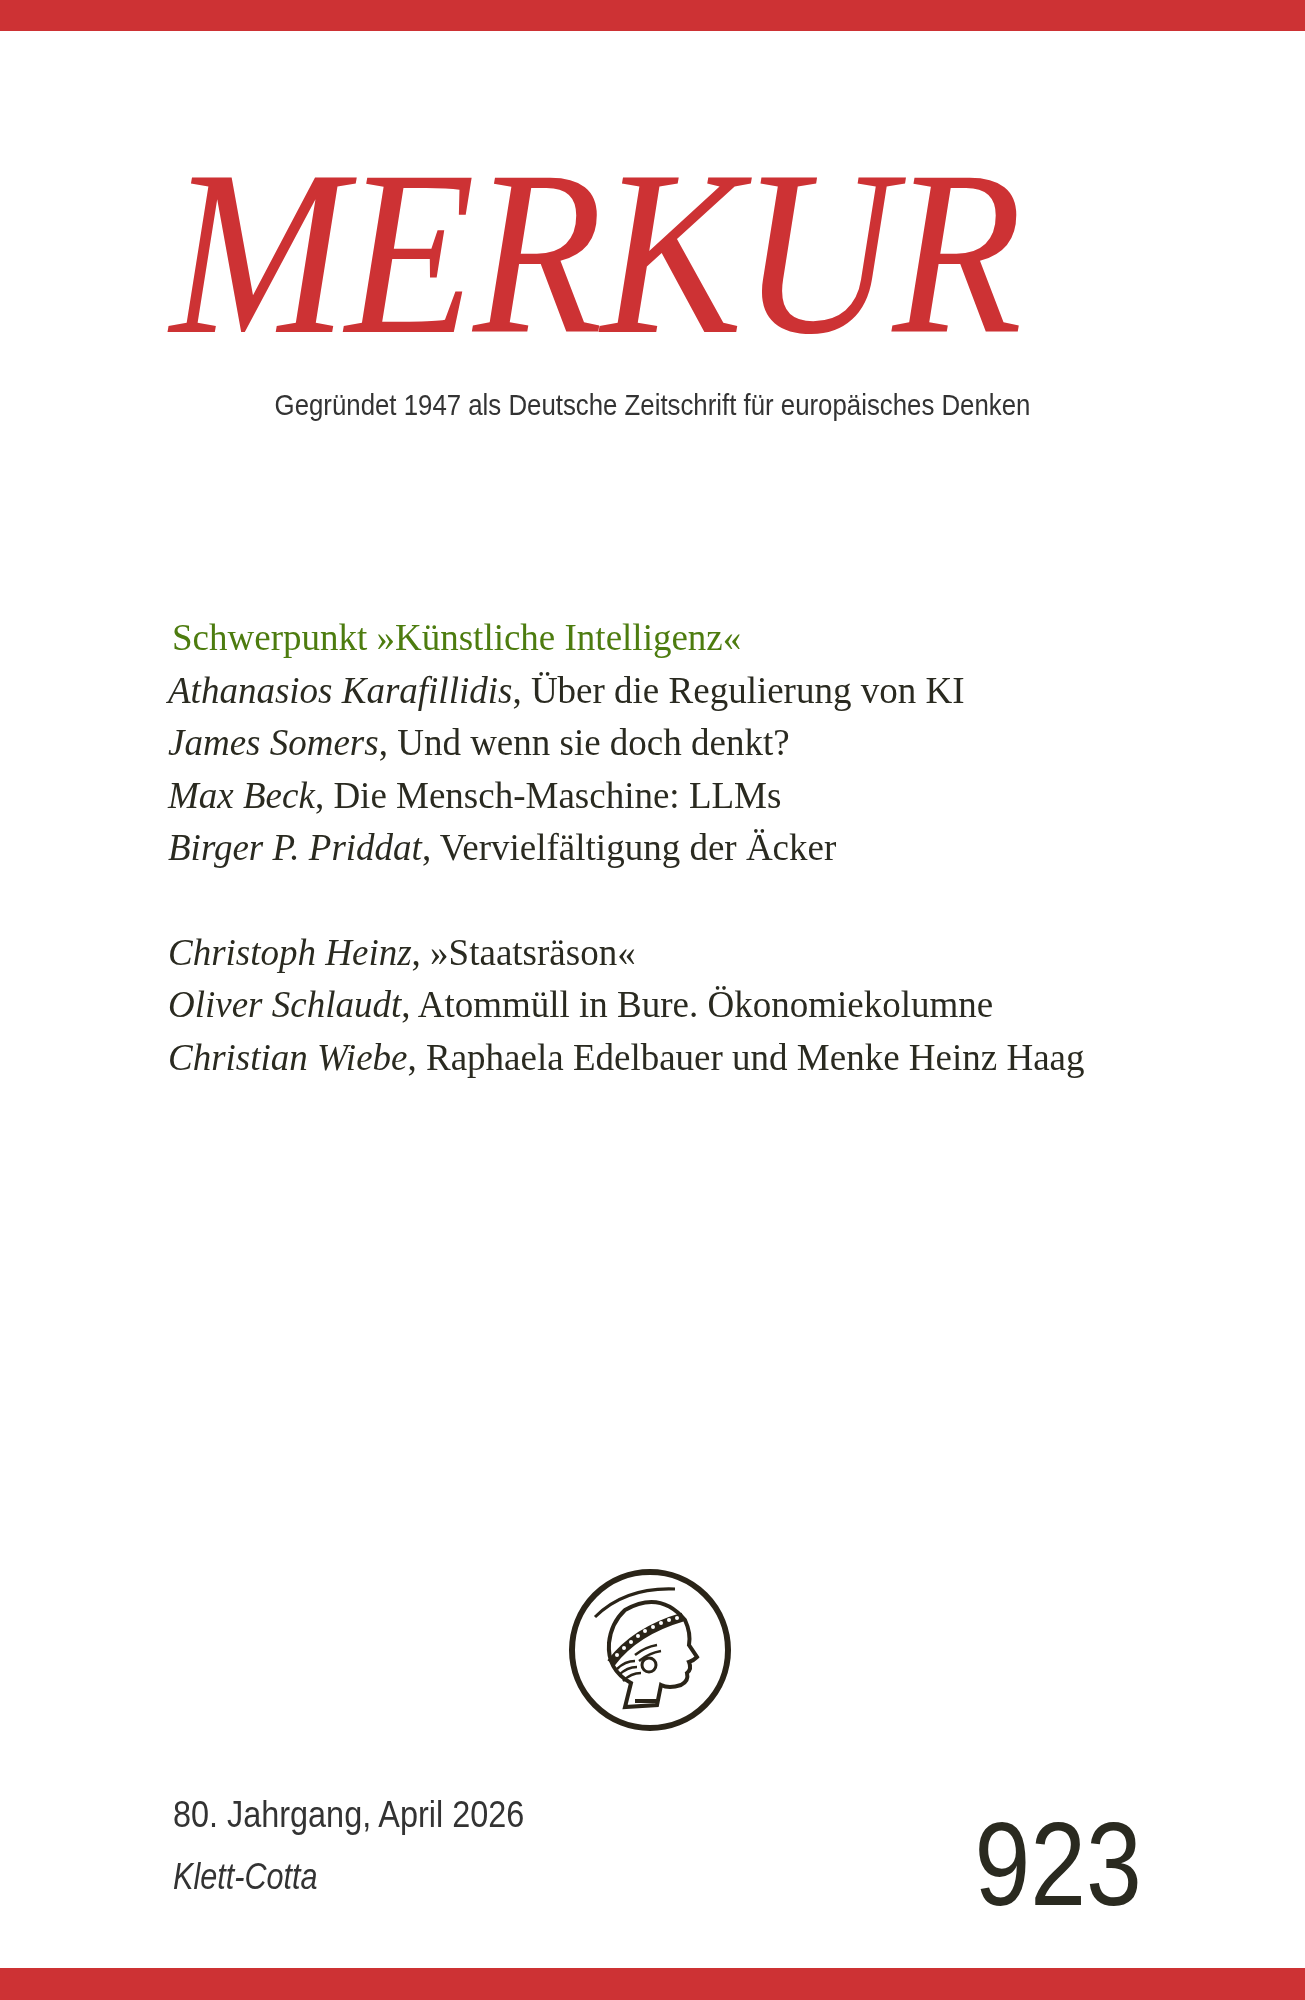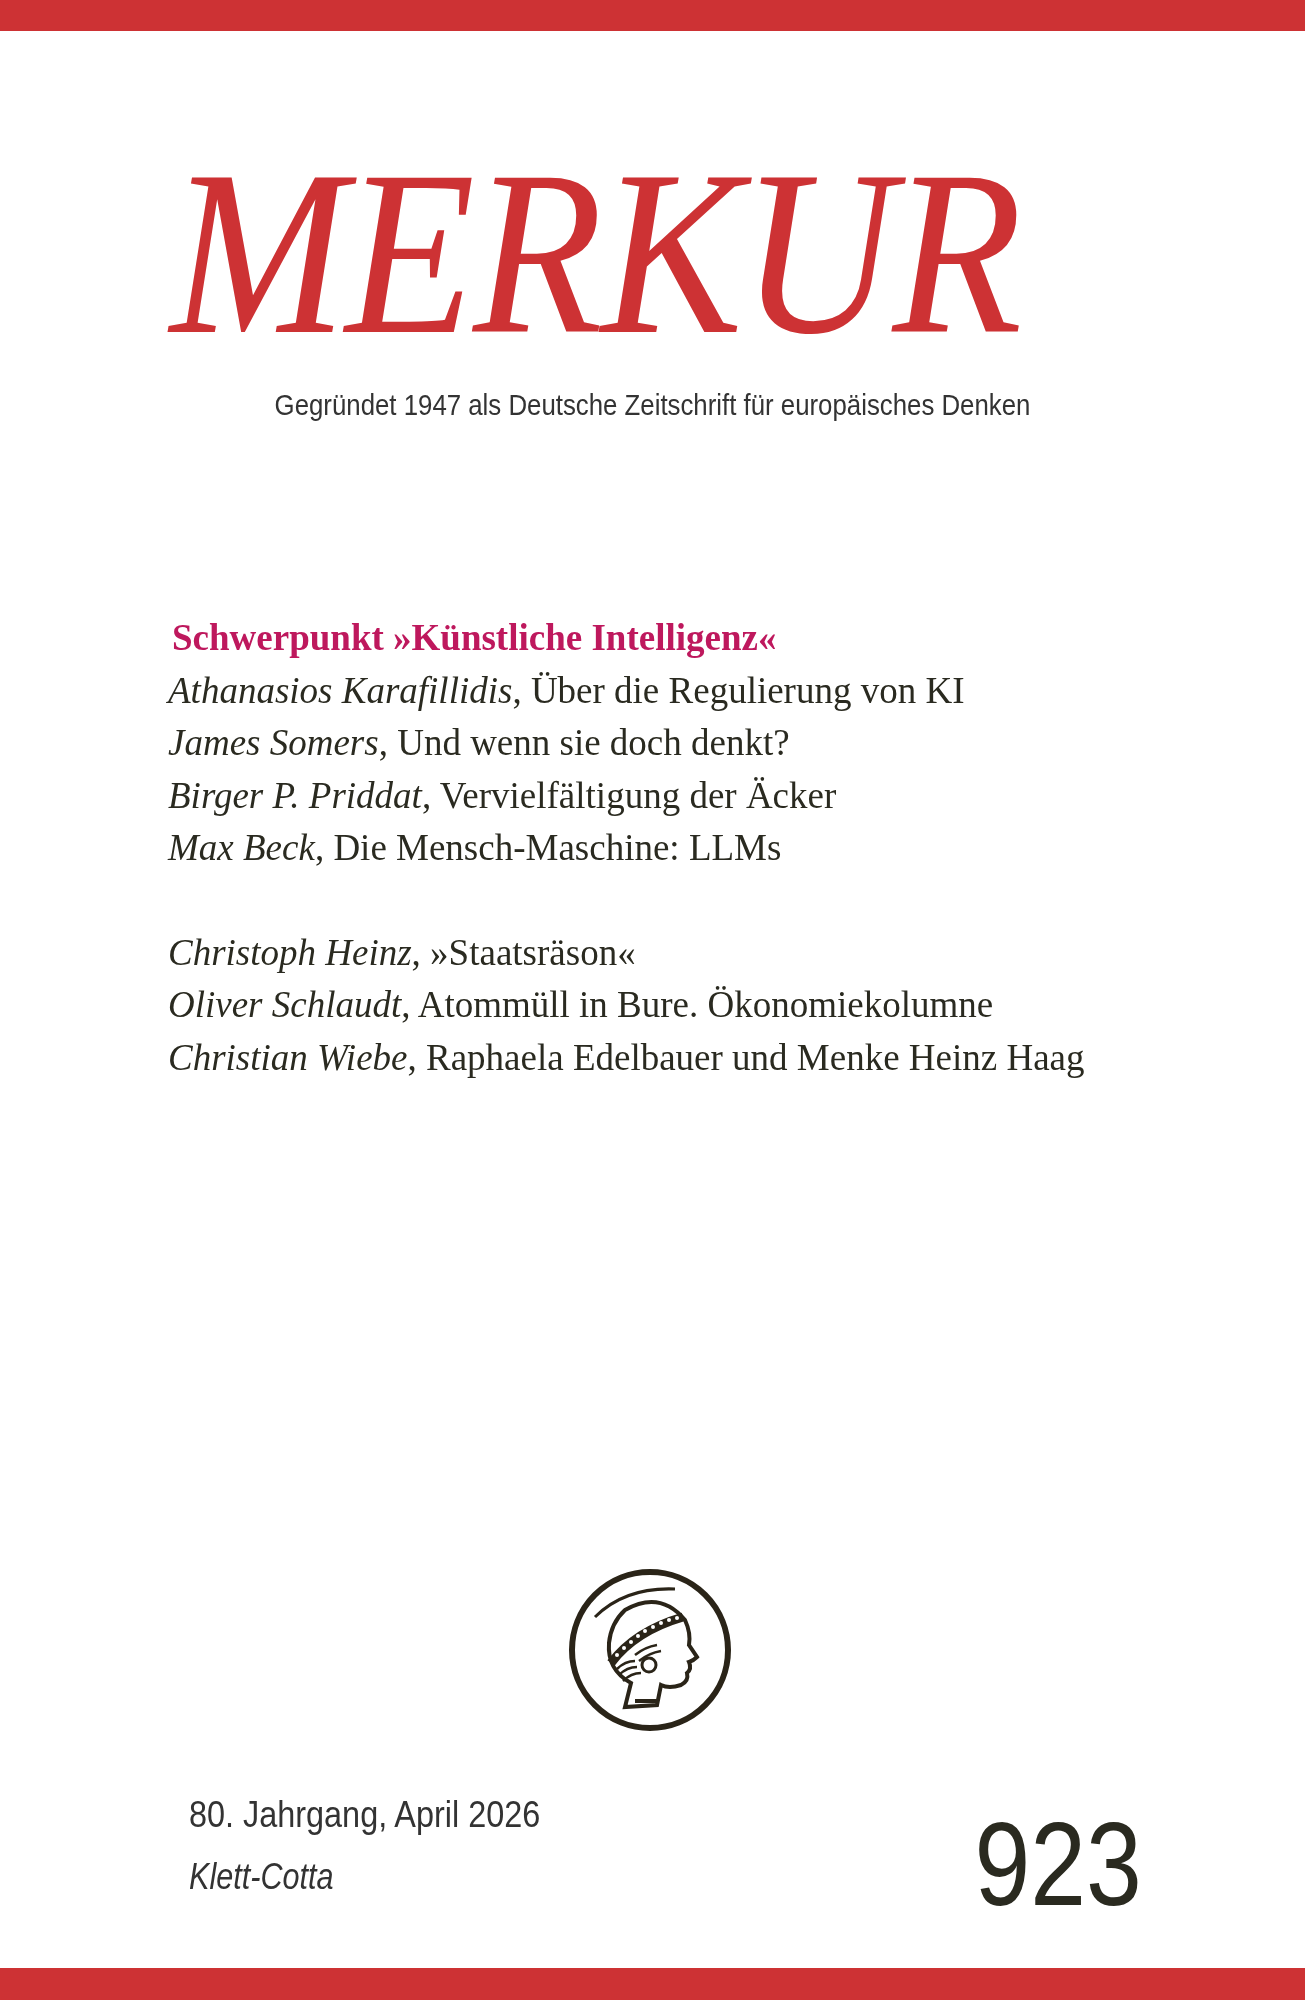--- a/index.html
+++ b/index.html
@@ -27,28 +27,28 @@
       font-family: "Liberation Sans", sans-serif;
       font-size: 30px; color: #333333;
       transform: scaleX(0.86); transform-origin: center top;
       white-space: nowrap;
     }
 
     .toc { position: absolute; left: 168px; top: 612px; }
     .toc .line {
       font-size: 37px; line-height: 52.5px; white-space: nowrap; color: #2a2a20;
     }
-    .toc .line.heading { color: #be185d; font-weight: bold; padding-left: 4px; }
+    .toc .line.heading { color: #4d7c0f; font-weight: normal; padding-left: 4px; }
     .toc .author { font-style: italic; }
     .toc .gap { height: 52px; }
 
     .emblem { position: absolute; left: 565px; top: 1565px; width: 170px; height: 170px; }
 
     .issue-info { position: absolute; left: 173px; top: 1795px;
-      font-family: "Liberation Sans", sans-serif; color: #333333; margin-left: 16px; }
+      font-family: "Liberation Sans", sans-serif; color: #333333; }
     .issue-info .year { font-size: 36px; line-height: 40px;
       transform: scaleX(0.9); transform-origin: left top; white-space: nowrap; }
     .issue-info .publisher { font-size: 36px; line-height: 40px; font-style: italic; margin-top: 22px;
       transform: scaleX(0.85); transform-origin: left top; white-space: nowrap; }
 
     .issue-number {
       position: absolute; right: 163px; top: 1805px;
       font-family: "Liberation Sans", sans-serif;
       font-size: 118px; line-height: 118px; color: #2a2a20;
       transform: scaleX(0.85); transform-origin: right top;
@@ -60,22 +60,22 @@
 <div class="band top"></div>
 
 <div class="masthead">MERKUR</div>
 <div class="tagline">Gegründet 1947 als Deutsche Zeitschrift für europäisches Denken</div>
 
 <div class="toc">
   <div class="line heading">Schwerpunkt »Künstliche Intelligenz«</div>
 
   <div class="line"><span class="author">Athanasios Karafillidis</span><span>, Über die Regulierung von KI</span></div>
   <div class="line"><span class="author">James Somers</span><span>, Und wenn sie doch denkt?</span></div>
+  <div class="line"><span class="author">Max Beck</span><span>, Die Mensch-Maschine: LLMs</span></div>
   <div class="line"><span class="author">Birger P. Priddat</span><span>, Vervielfältigung der Äcker</span></div>
-  <div class="line"><span class="author">Max Beck</span><span>, Die Mensch-Maschine: LLMs</span></div>
 
   <div class="gap"></div>
 
   <div class="line"><span class="author">Christoph Heinz</span><span>, »Staatsräson«</span></div>
   <div class="line"><span class="author">Oliver Schlaudt</span><span>, Atommüll in Bure. Ökonomiekolumne</span></div>
   <div class="line"><span class="author">Christian Wiebe</span><span>, Raphaela Edelbauer und Menke Heinz Haag</span></div>
 </div>
 
 <div class="emblem">
   <svg width="170" height="170" viewBox="0 0 170 170">

